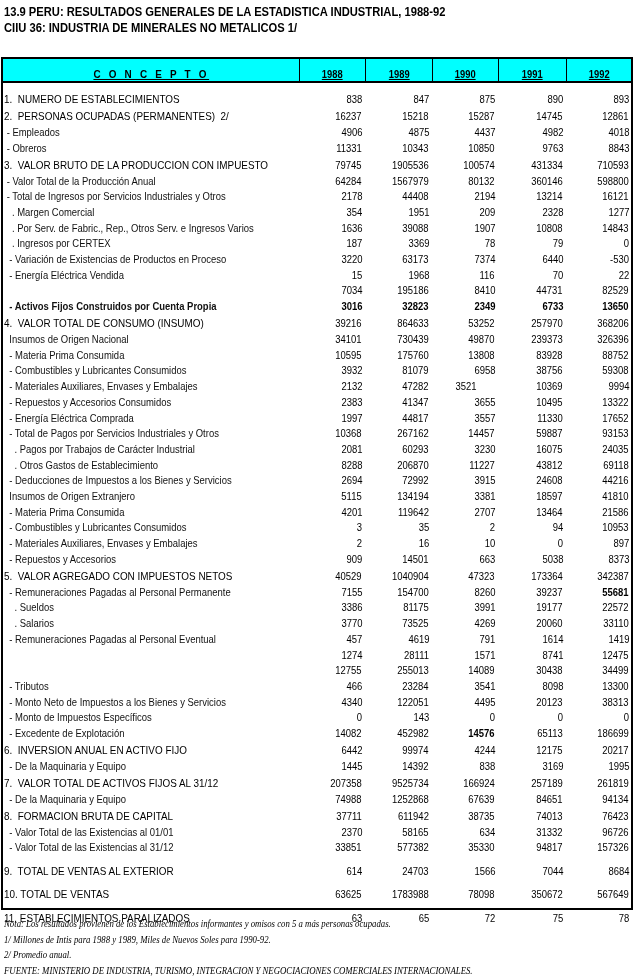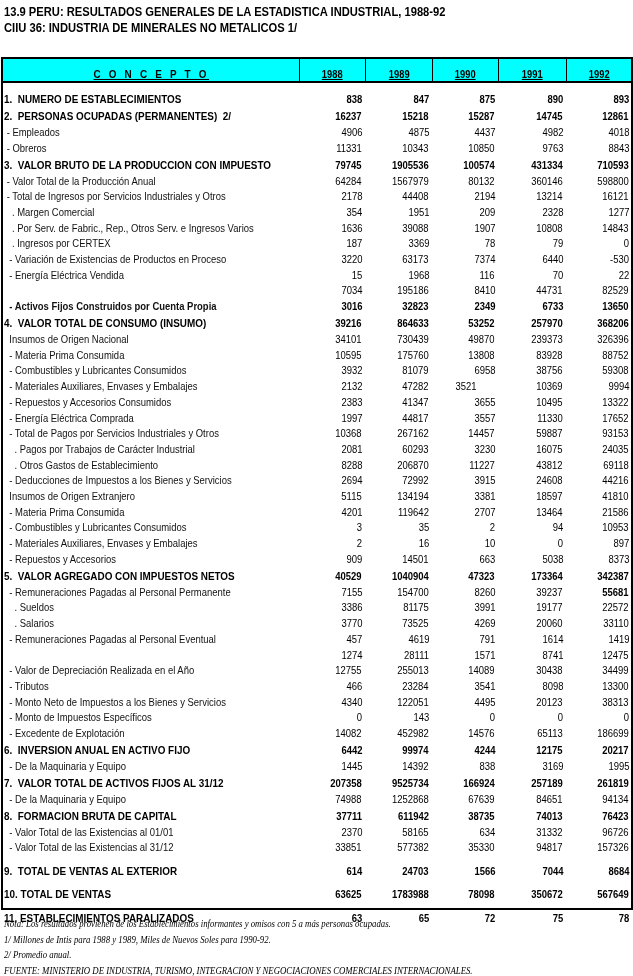--- a/index.html
+++ b/index.html
@@ -18,21 +18,21 @@
            transform-origin:center; }
   .hcell span { display:inline-block; transform:scaleX(0.85); text-decoration:underline; }
   .hcell.first { border-left:none; }
   .hcell.first span { letter-spacing:3px; transform:scaleX(0.9); }
   .rows { position:absolute; left:0; top:24px; width:628px; }
   .row { position:absolute; left:0; width:628px; height:16px; font-size:11px; white-space:nowrap; }
   .row .lab { position:absolute; left:1px; top:0; width:294px; overflow:hidden; line-height:16px; }
   .row .lab span { display:inline-block; transform:scaleX(0.86); transform-origin:left center; white-space:nowrap; }
   .row .v { position:absolute; top:0; line-height:16px; text-align:right; }
   .row .v span { display:inline-block; transform:scaleX(0.86); transform-origin:right center; }
-  .row.bold { font-weight:bold; }
+  .row.bold { font-weight:normal; }
   .row.bold .lab span { transform:scaleX(0.9); }
   .row.sub .lab span { color:#111; }
   .notes { position:absolute; left:4px; top:917px; font-family:"Liberation Serif", serif;
            font-style:italic; font-size:9.5px; line-height:15.5px; }
   .notes div { white-space:nowrap; transform:scaleX(0.92); transform-origin:left center; }
 </style>
 </head>
 <body>
 
 <div id="t1" class="title">13.9  PERU: RESULTADOS GENERALES DE LA ESTADISTICA INDUSTRIAL, 1988-92</div>
@@ -328,21 +328,20 @@
         <div class="v" style="left: 566px; width: 60px;"><span>1419</span></div>
       </div>
       <div class="row sub" style="top: 563.5px;">
         <div class="v" style="left: 299px; width: 60px;"><span>1274</span></div>
         <div class="v" style="left: 364px; width: 62px;"><span>28111</span></div>
         <div class="v" style="left: 432px; width: 60px;"><span>1571</span></div>
         <div class="v" style="left: 498px; width: 62px;"><span>8741</span></div>
         <div class="v" style="left: 566px; width: 60px;"><span>12475</span></div>
       </div>
       <div class="row sub" style="top: 579.2px;">
-        <div class="lab"><span style="white-space: pre;">  - Valor de Depreciación Realizada en el Año</span></div>
         <div class="v" style="left: 299px; width: 60px;"><span>12755</span></div>
         <div class="v" style="left: 364px; width: 62px;"><span>255013</span></div>
         <div class="v" style="left: 432px; width: 60px;"><span>14089</span></div>
         <div class="v" style="left: 498px; width: 62px;"><span>30438</span></div>
         <div class="v" style="left: 566px; width: 60px;"><span>34499</span></div>
       </div>
       <div class="row sub" style="top: 594.9px;">
         <div class="lab"><span style="white-space: pre;">  - Tributos</span></div>
         <div class="v" style="left: 299px; width: 60px;"><span>466</span></div>
         <div class="v" style="left: 364px; width: 62px;"><span>23284</span></div>
@@ -363,21 +362,21 @@
         <div class="v" style="left: 299px; width: 60px;"><span>0</span></div>
         <div class="v" style="left: 364px; width: 62px;"><span>143</span></div>
         <div class="v" style="left: 432px; width: 60px;"><span>0</span></div>
         <div class="v" style="left: 498px; width: 62px;"><span>0</span></div>
         <div class="v" style="left: 566px; width: 60px;"><span>0</span></div>
       </div>
       <div class="row sub" style="top: 642px;">
         <div class="lab"><span style="white-space: pre;">  - Excedente de Explotación</span></div>
         <div class="v" style="left: 299px; width: 60px;"><span>14082</span></div>
         <div class="v" style="left: 364px; width: 62px;"><span>452982</span></div>
-        <div class="v" style="left: 432px; width: 60px;"><span>14576</span></div>
+        <div class="v" style="left: 432px; width: 60px; font-weight: bold;"><span>14576</span></div>
         <div class="v" style="left: 498px; width: 62px;"><span>65113</span></div>
         <div class="v" style="left: 566px; width: 60px;"><span>186699</span></div>
       </div>
       <div class="row bold" style="top: 659.2px;">
         <div class="lab"><span style="white-space: pre;">6.  INVERSION ANUAL EN ACTIVO FIJO</span></div>
         <div class="v" style="left: 299px; width: 60px;"><span>6442</span></div>
         <div class="v" style="left: 364px; width: 62px;"><span>99974</span></div>
         <div class="v" style="left: 432px; width: 60px;"><span>4244</span></div>
         <div class="v" style="left: 498px; width: 62px;"><span>12175</span></div>
         <div class="v" style="left: 566px; width: 60px;"><span>20217</span></div>

